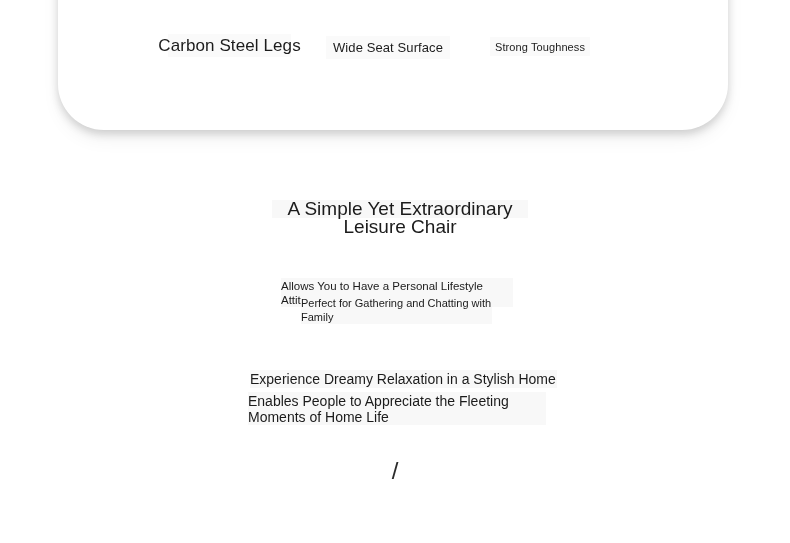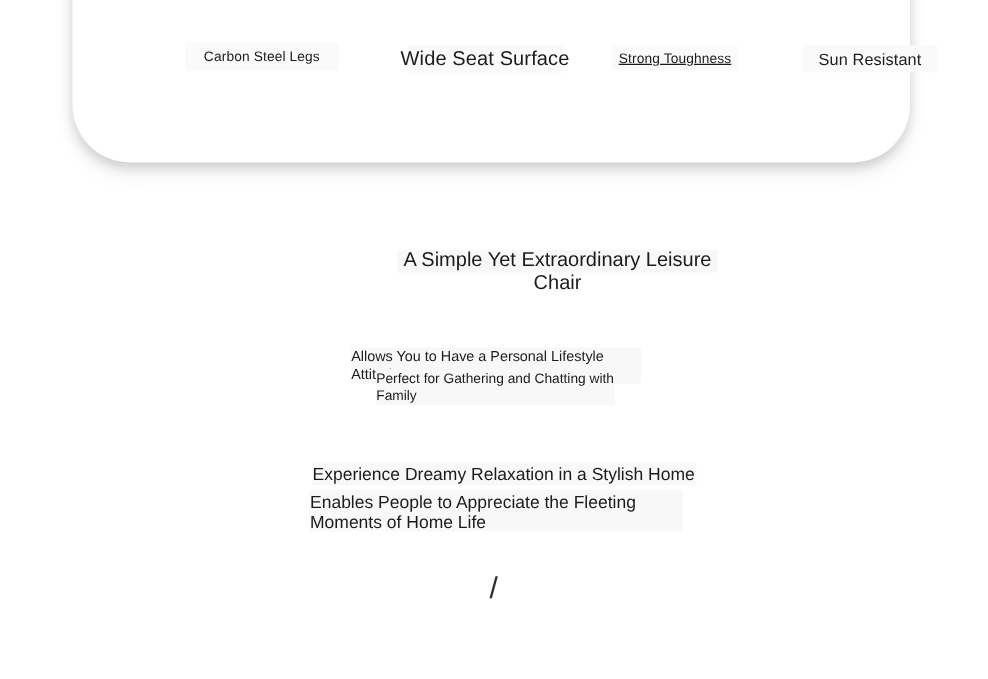--- a/index.html
+++ b/index.html
@@ -13,29 +13,29 @@
   .feature-card{
     position:absolute;left:58px;top:-42px;width:670px;height:172px;
     background:#ffffff;border-radius:18px 18px 46px 46px;
     box-shadow:0 4px 9px rgba(0,0,0,0.16),0 10px 18px rgba(0,0,0,0.05);
   }
   .feat-label{
     position:absolute;background:#fafafa;color:#1c1c1c;
     display:flex;align-items:center;justify-content:center;
     font-weight:500;letter-spacing:0.1px;white-space:nowrap;
   }
-  #feat-label-0{left:90px;top:76px;width:123px;height:23px;font-size:11px;}
-  #feat-label-1{left:268px;top:78px;width:124px;height:23px;font-size:16px;}
-  #feat-label-2{left:432px;top:79px;width:100px;height:19px;font-size:11px;text-decoration:underline;}
+  #feat-label-0{left:110px;top:76px;width:123px;height:23px;font-size:17px;}
+  #feat-label-1{left:268px;top:78px;width:124px;height:23px;font-size:13px;}
+  #feat-label-2{left:432px;top:79px;width:100px;height:19px;font-size:11px;}
   #feat-label-3{left:584px;top:78px;width:108px;height:22px;font-size:13px;}
   
   .txt{position:absolute;background:#f8f8f8;font-weight:500;color:#1b1b1b;}
   .center{text-align:center;}
   #heading-1{left:272px;top:200px;width:256px;height:18px;
-    font-size:16px;line-height:18px;margin-left:46px;}
+    font-size:19px;line-height:18px;}
   #sub-1{left:281px;top:246px;width:232px;min-height:29px;
     font-size:11.5px;line-height:13.5px;padding-top:2px;box-sizing:border-box;margin-top:32px;}
   #sub-2{left:301px;top:295px;width:191px;min-height:29px;
     font-size:11px;line-height:13.5px;padding-top:2px;box-sizing:border-box;}
   #heading-2{left:250px;top:370px;width:307px;height:18px;
     font-size:14px;line-height:18px;}
   #heading-3{left:248px;top:392px;width:298px;min-height:32px;
     font-size:14px;line-height:16px;padding-top:1px;box-sizing:border-box;}
   
   #slash-mark{
@@ -45,21 +45,20 @@
   }
 </style>
 </head>
 <body>
 
 <div class="feature-card">
 
   <div class="feat-label" id="feat-label-0">Carbon Steel Legs</div>
   <div class="feat-label" id="feat-label-1">Wide Seat Surface</div>
   <div class="feat-label" id="feat-label-2">Strong Toughness</div>
-  <div class="feat-label" id="feat-label-3">Sun Resistant</div>
 </div>
 
 <div class="txt center" id="heading-1">A Simple Yet Extraordinary Leisure Chair</div>
 
 <div class="txt" id="sub-1">Allows You to Have a Personal Lifestyle Attitude</div>
 
 <div class="txt" id="sub-2">Perfect for Gathering and Chatting with Family</div>
 
 <div class="txt" id="heading-2">Experience Dreamy Relaxation in a Stylish Home</div>
 

